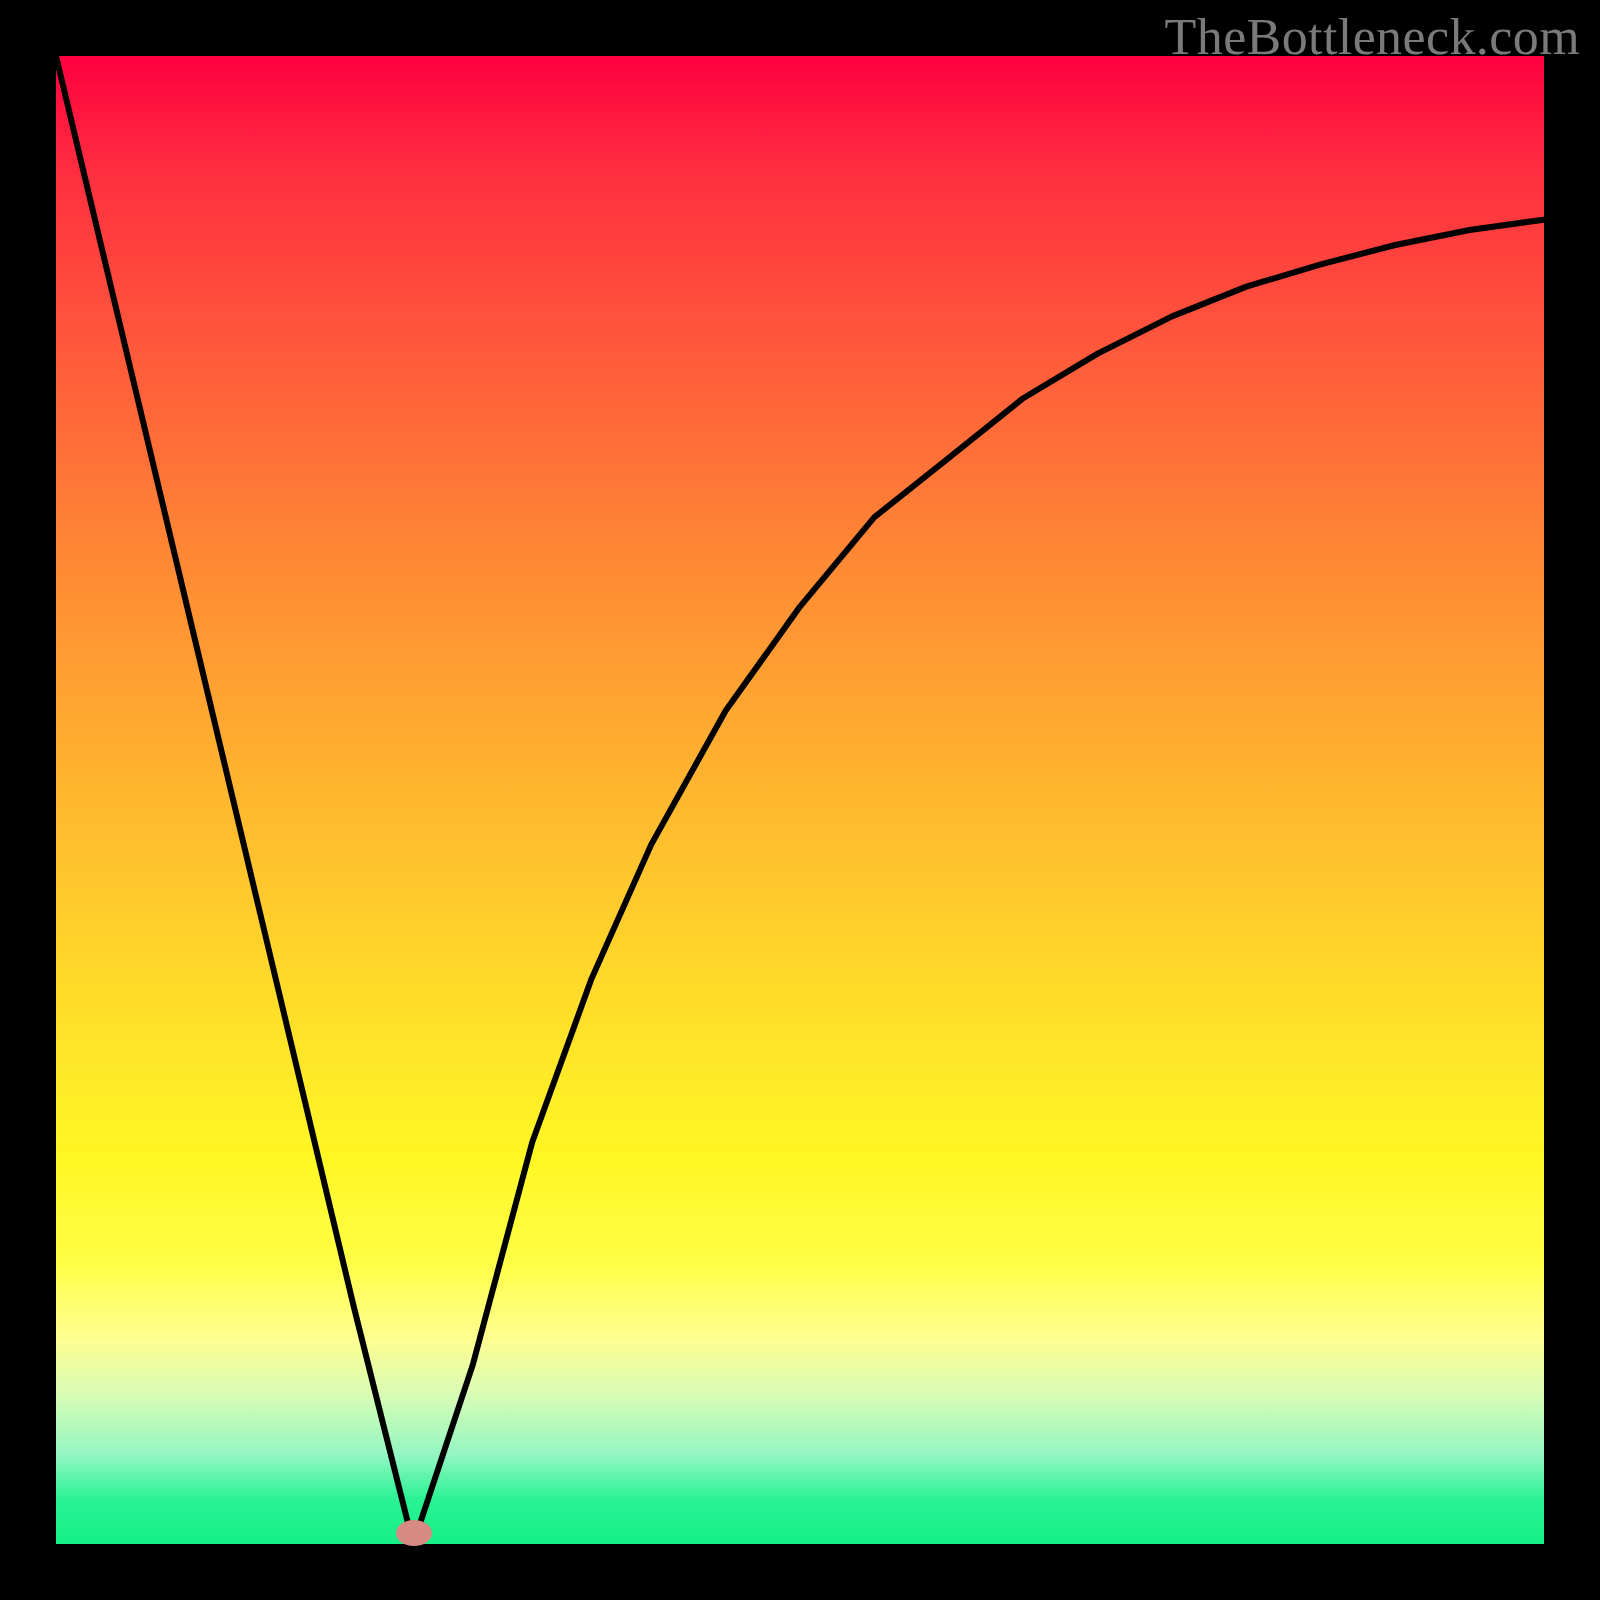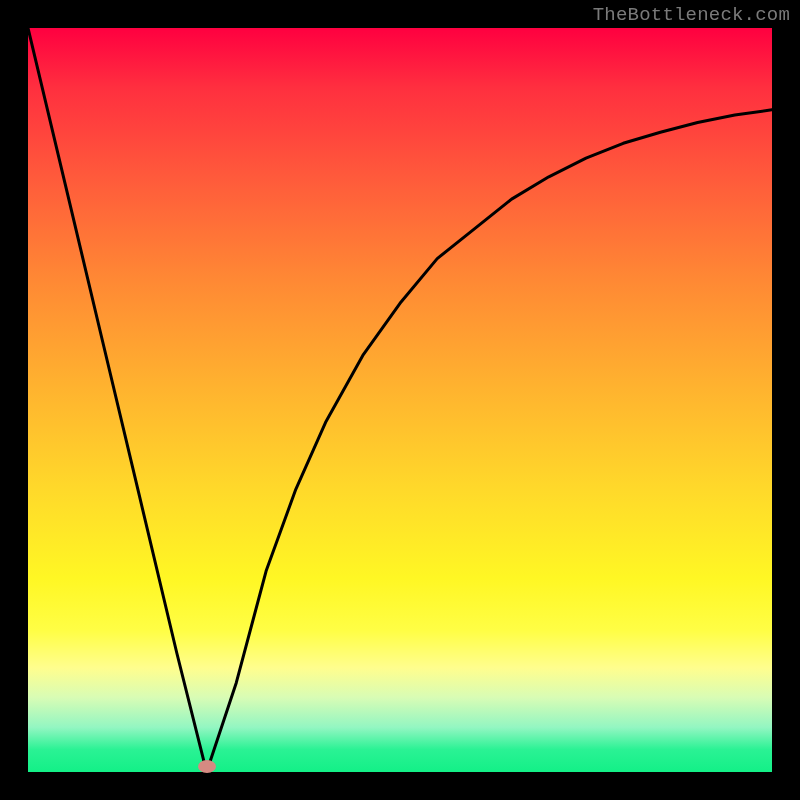--- a/index.html
+++ b/index.html
@@ -55,22 +55,22 @@
     position: absolute;
     left: 0;
     top: 0;
     width: 744px;
     height: 744px;
   }
   .watermark {
     position: absolute;
     top: 4px;
     right: 10px;
-    font-family: Liberation Mono, monospace;
-    font-size: 19px;
+    font-family: Liberation Serif, serif;
+    font-size: 26px;
     color: #7a7a7a;
     letter-spacing: 0.2px;
     user-select: none;
   }
 </style>
 </head>
 <body>
 
 <div class="frame">
 

